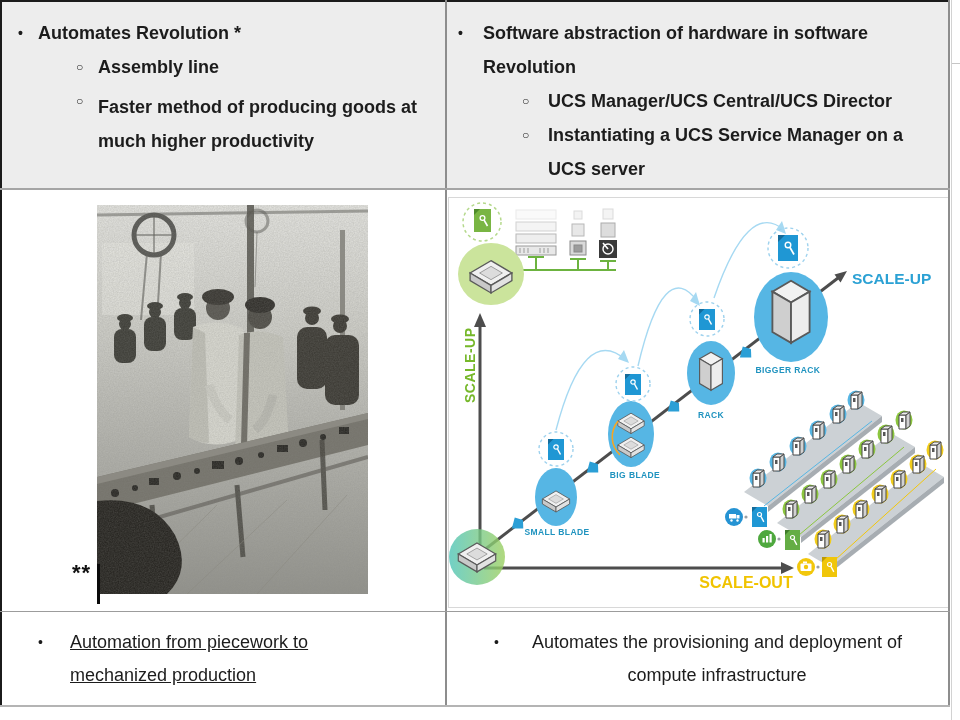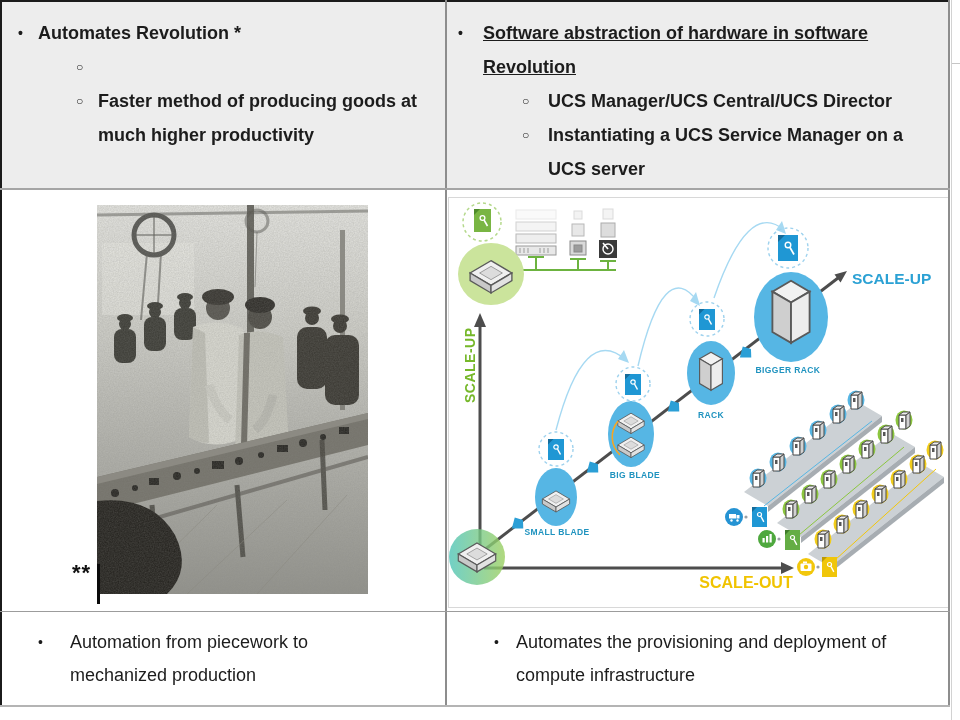--- a/index.html
+++ b/index.html
@@ -21,34 +21,34 @@
   
   .hcell{font-weight:bold;font-size:18px;line-height:34px;}
   .left-h{left:18px;top:16px;width:422px;}
   .right-h{left:458px;top:16px;width:488px;}
   .li{display:flex;align-items:flex-start;}
   .mk{flex:none;font-size:14px;}
   .mk2{flex:none;font-size:12px;}
   .left-h .mk{width:20px;}
   .left-h .l2{margin-left:58px;}
   .left-h .mk2{width:22px;}
-  .left-h .w2{max-width:332px;}
+  .left-h .w2{max-width:332px;margin-top:6px;}
   .right-h .mk{width:25px;}
-  .right-h .t1{max-width:425px;text-decoration:underline;}
+  .right-h .t1{max-width:425px;}
   .right-h .l2{margin-left:64px;}
   .right-h .mk2{width:26px;}
   .right-h .w1{max-width:408px;text-align:right;}
   .right-h .w2{max-width:410px;}
   .fcell{font-size:18px;line-height:33px;display:flex;align-items:flex-start;}
   .left-f{left:38px;top:626px;}
   .left-f .mk{width:32px;}
-  .left-f .tx{max-width:288px;}
+  .left-f .tx{max-width:288px;text-decoration:underline;}
   .right-f{left:494px;top:626px;}
   .right-f .mk{width:22px;}
-  .right-f .tx{max-width:402px;}
+  .right-f .tx{max-width:402px;text-align:center;}
   
   .photo{left:97px;top:205px;width:271px;height:389px;}
   .diagram{left:448px;top:197px;width:502px;height:412px;}
   .marker-text{left:72px;top:560px;font-size:22px;font-weight:bold;letter-spacing:1px;color:#111;}
   .caret{left:97px;top:564px;width:3px;height:40px;background:#0a0a0a;}
   svg text{font-family:"Liberation Sans",sans-serif;}
 </style>
 </head>
 <body>
 
@@ -56,20 +56,21 @@
 
   <div class="abs header-bg"></div>
 
   <div class="abs hcell left-h">
     <div class="li l1">
       <span class="mk">•</span>
       <span class="tx">Automates Revolution *</span>
     </div>
     <div class="li l2">
       <span class="mk2">○</span>
+      <span class="tx">Assembly line</span>
     </div>
     <div class="li l2">
       <span class="mk2">○</span>
       <span class="tx w2">Faster method of producing goods at much higher productivity</span>
     </div>
   </div>
 
   <div class="abs hcell right-h">
     <div class="li l1">
       <span class="mk">•</span>

